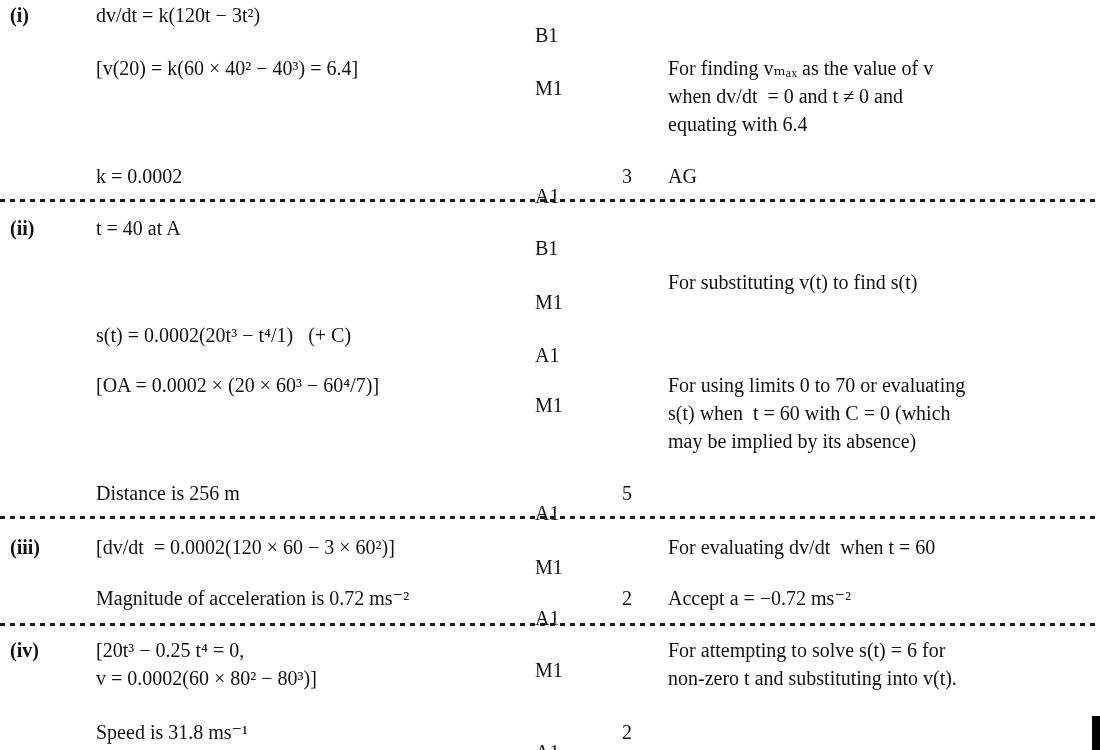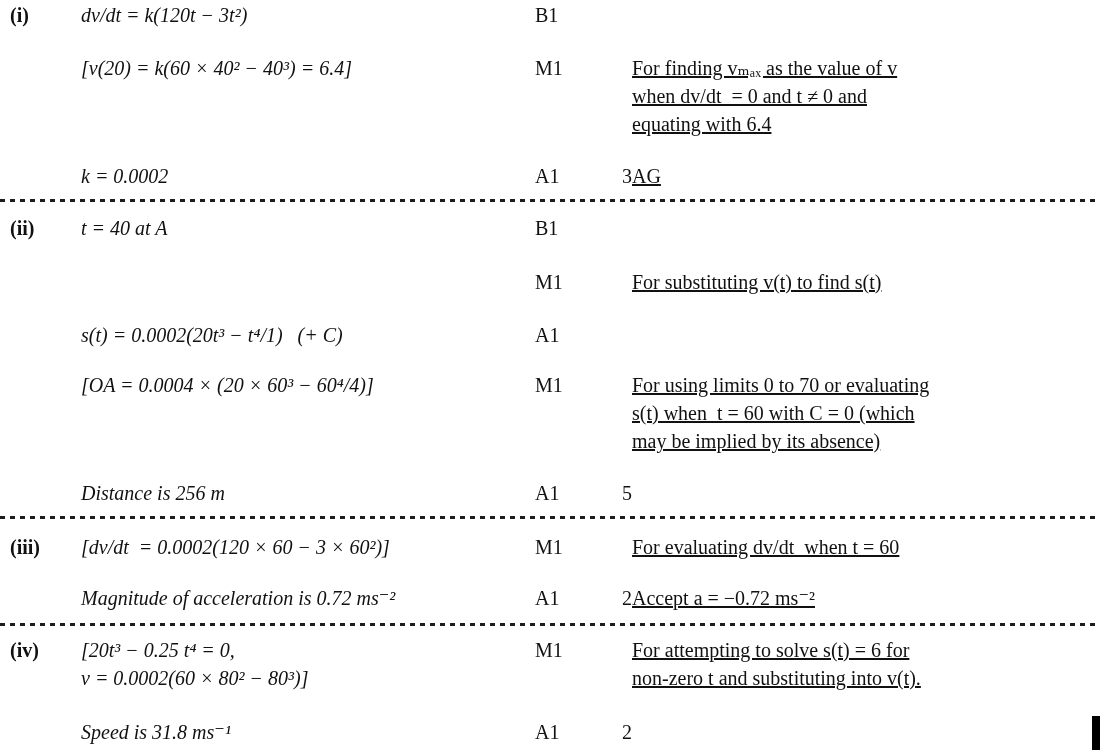--- a/index.html
+++ b/index.html
@@ -22,24 +22,24 @@
     position: absolute;
     left: 0;
     width: 1100px;
   }
   .cell {
     position: absolute;
     top: 0;
     white-space: pre-wrap;
   }
   .col-part    { left: 10px;  width: 64px;  font-weight: bold; }
-  .col-working { left: 81px;  width: 450px; font-style: italic; }
-  .col-mark    { left: 535px; width: 60px;  }
+  .col-working { left: 96px;  width: 450px; }
+  .col-mark    { left: 535px; width: 60px; margin-top: 20px;  }
   .col-total   { left: 622px; width: 40px;  }
-  .col-comment { left: 632px; width: 420px; text-decoration: underline; }
+  .col-comment { left: 668px; width: 420px; }
   .divider {
     position: absolute;
     left: 0;
     width: 1100px;
     height: 3px;
     background-image: repeating-linear-gradient(to right, #1c1c1c 0px, #1c1c1c 5px, transparent 5px, transparent 10px);
   }
   .artifact {
     position: absolute;
     background: #000000;
@@ -83,21 +83,21 @@
     <span class="cell col-mark">M1</span>
     <span class="cell col-comment">For substituting v(t) to find s(t)</span>
   </div>
 
   <div class="row" style="top:321px">
     <span class="cell col-working">s(t) = 0.0002(20t³ − t⁴/1)   (+ C)</span>
     <span class="cell col-mark">A1</span>
   </div>
 
   <div class="row" style="top:371px">
-    <span class="cell col-working">[OA = 0.0004 × (20 × 60³ − 60⁴/4)]</span>
+    <span class="cell col-working">[OA = 0.0002 × (20 × 60³ − 60⁴/7)]</span>
     <span class="cell col-mark">M1</span>
     <span class="cell col-comment">For using limits 0 to 70 or evaluating
 s(t) when  t = 60 with C = 0 (which
 may be implied by its absence)</span>
   </div>
 
   <div class="row" style="top:479px">
     <span class="cell col-working">Distance is 256 m</span>
     <span class="cell col-mark">A1</span>
     <span class="cell col-total">5</span>

